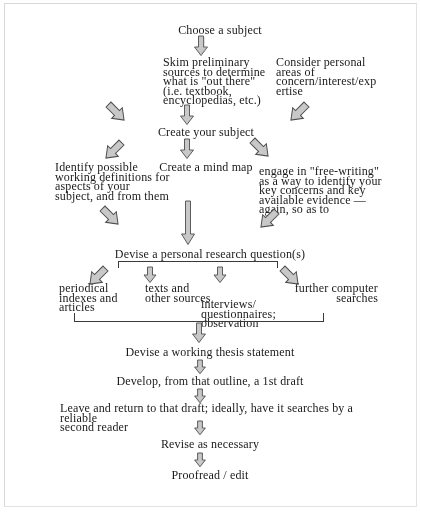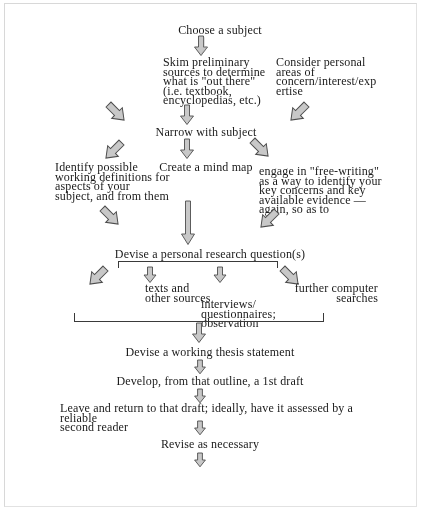--- a/index.html
+++ b/index.html
@@ -109,21 +109,21 @@
       </g>
     </svg>
   </div>
 
   <div class="arrow" style="left:178px; top:104px;">
     <svg width="18" height="22" viewBox="0 0 18 22">
       <path d="M6.5 1 L11.5 1 L11.5 12 L15.5 12 L9 20.5 L2.5 12 L6.5 12 Z" fill="#c8c8c8" stroke="#4d4d4d" stroke-width="0.9" stroke-linejoin="miter"></path>
     </svg>
   </div>
 
-  <div class="txt center" style="left:142px; top:128px; width:128px;">Narrow with subject</div>
+  <div class="txt center" style="left:142px; top:128px; width:128px;">Create your subject</div>
 
   <div class="arrow" style="left:100px; top:138px;">
     <svg width="26" height="26" viewBox="0 0 26 26">
       <g transform="rotate(45 13 13)">
         <path d="M9.5 1 L16.5 1 L16.5 13 L20.5 13 L13 23 L5.5 13 L9.5 13 Z" fill="#c8c8c8" stroke="#4d4d4d" stroke-width="1" stroke-linejoin="miter"></path>
       </g>
     </svg>
   </div>
 
   <div class="arrow" style="left:178px; top:138px;">
@@ -200,20 +200,23 @@
   </div>
 
   <div class="arrow" style="left:278px; top:264px;">
     <svg width="26" height="26" viewBox="0 0 26 26">
       <g transform="rotate(-45 13 13)">
         <path d="M9.5 1 L16.5 1 L16.5 13 L20.5 13 L13 23 L5.5 13 L9.5 13 Z" fill="#c8c8c8" stroke="#4d4d4d" stroke-width="1" stroke-linejoin="miter"></path>
       </g>
     </svg>
   </div>
 
+  <div class="txt left" style="left:59px; top:284px; width:70px;">periodical
+indexes and
+articles</div>
 
   <div class="txt left" style="left:145px; top:284px; width:80px;">texts and
 other sources</div>
 
   <div class="txt left" style="left:201px; top:300px; width:80px;">interviews/
 questionnaires;
 observation</div>
 
   <div class="txt left" style="left:283px; top:284px; width:95px;text-align:right;">further computer
 searches</div>
@@ -235,30 +238,31 @@
   </div>
 
   <div class="txt center" style="left:110px; top:377px; width:200px;">Develop, from that outline, a 1st draft</div>
 
   <div class="arrow" style="left:193px; top:388px;">
     <svg width="14" height="16" viewBox="0 0 14 16">
       <path d="M4.6 1 L9.4 1 L9.4 8 L12.4 8 L7 14.8 L1.6 8 L4.6 8 Z" fill="#c8c8c8" stroke="#4d4d4d" stroke-width="0.9" stroke-linejoin="miter"></path>
     </svg>
   </div>
 
-  <div class="txt left" style="left:60px; top:404px; width:320px;">Leave and return to that draft; ideally, have it assessed by a reliable
+  <div class="txt left" style="left:60px; top:404px; width:320px;">Leave and return to that draft; ideally, have it searches by a reliable
 second reader</div>
 
   <div class="arrow" style="left:193px; top:420px;">
     <svg width="14" height="16" viewBox="0 0 14 16">
       <path d="M4.6 1 L9.4 1 L9.4 8 L12.4 8 L7 14.8 L1.6 8 L4.6 8 Z" fill="#c8c8c8" stroke="#4d4d4d" stroke-width="0.9" stroke-linejoin="miter"></path>
     </svg>
   </div>
 
   <div class="txt center" style="left:110px; top:440px; width:200px;">Revise as necessary</div>
 
   <div class="arrow" style="left:193px; top:452px;">
     <svg width="14" height="16" viewBox="0 0 14 16">
       <path d="M4.6 1 L9.4 1 L9.4 8 L12.4 8 L7 14.8 L1.6 8 L4.6 8 Z" fill="#c8c8c8" stroke="#4d4d4d" stroke-width="0.9" stroke-linejoin="miter"></path>
     </svg>
   </div>
 
+  <div class="txt center" style="left:110px; top:471px; width:200px;">Proofread / edit</div>
 </div>
 
 </body></html>

